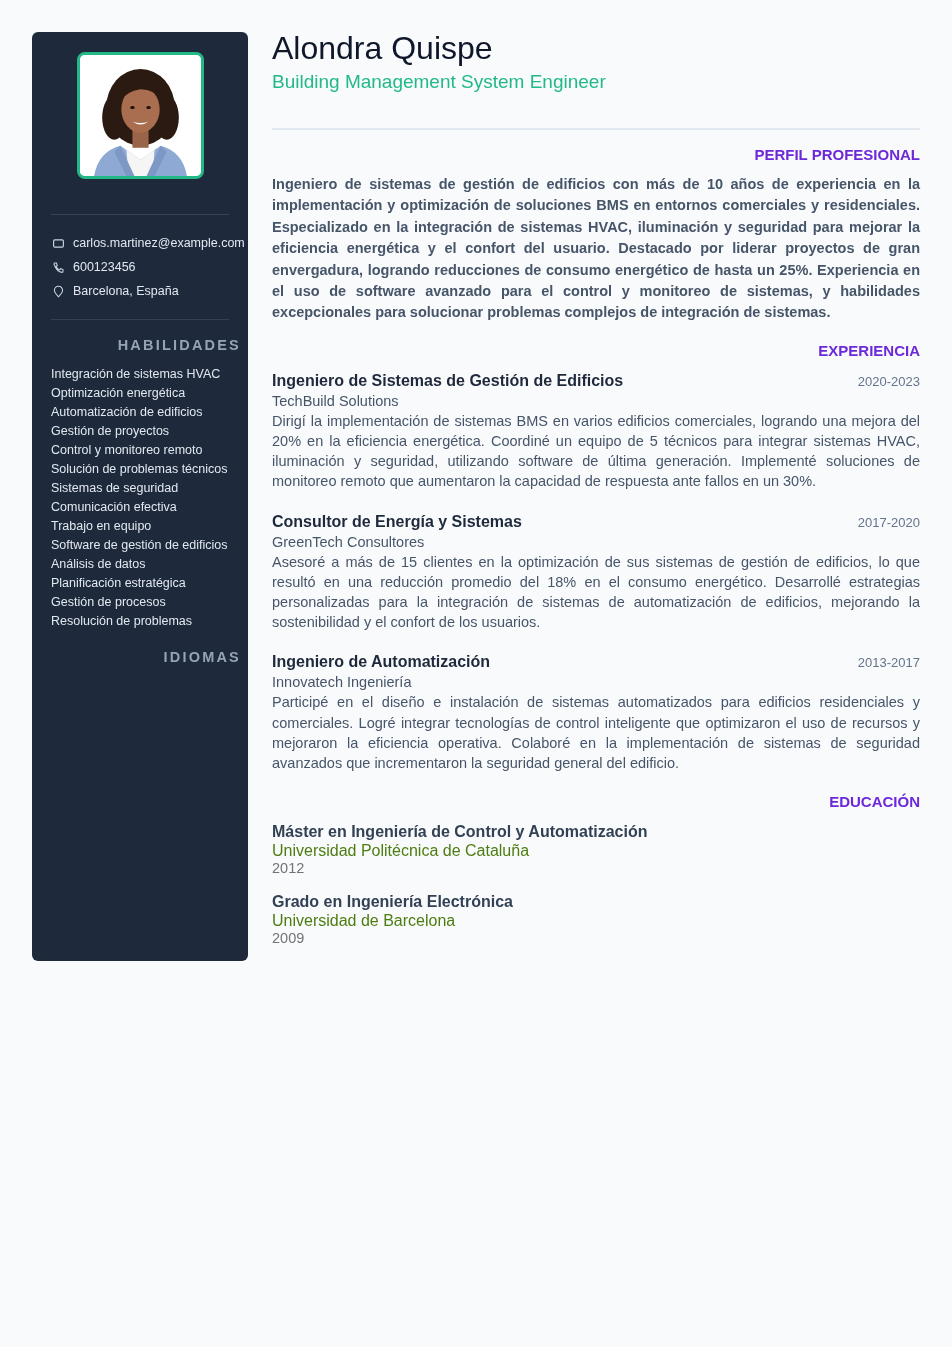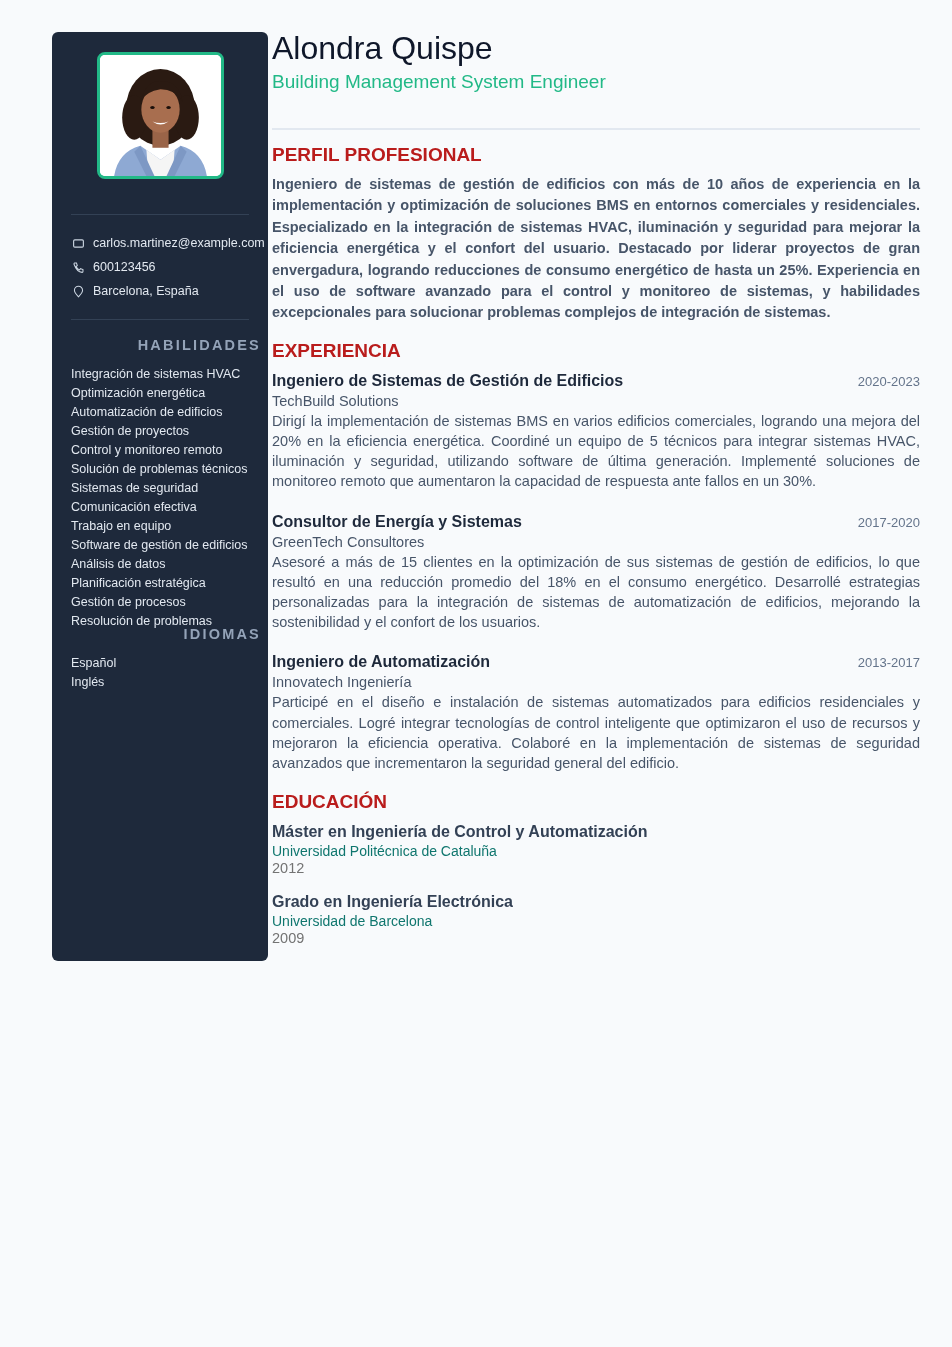--- a/index.html
+++ b/index.html
@@ -20,21 +20,20 @@
       position: absolute;
       left: 32px;
       top: 32px;
       width: 216px;
       height: 929px;
       background: #1e293b;
       border-radius: 6px;
       color: #e2e8f0;
       padding: 12px 19px;
       overflow: visible;
-      margin-left: 20px;
     }
     .photo-wrap {
       position: absolute;
       left: 45px;
       top: 20px;
       width: 127px;
       height: 127px;
       border: 3px solid #22b987;
       border-radius: 8px;
       background: #ffffff;
@@ -72,21 +71,21 @@
       align-items: center;
       justify-content: center;
     }
     .contact-row .ic svg { width: 13px; height: 13px; }
     .side-section {
       position: absolute;
       left: 19px;
       width: 190px;
     }
     .side-section.skills { top: 303px; }
-    .side-section.langs { top: 592px; }
+    .side-section.langs { top: 615px; }
     .side-heading {
       font-size: 14.5px;
       font-weight: bold;
       letter-spacing: 2.2px;
       color: #94a3b8;
       margin-bottom: 10px;
       height: 20px;
       line-height: 20px;
       text-align: right;
     }
@@ -115,24 +114,25 @@
       color: #22b987;
       line-height: 26px;
       margin-top: 1px;
     }
     .header-rule {
       height: 2px;
       background: #e2e8f0;
       margin-top: 33px;
     }
     .section-heading {
-      font-size: 19px;
-      font-weight: bold;
-      color: #b91c1c;
-      line-height: 20px;
+      font-size: 15px;
+      font-weight: bold;
+      color: #6d28d9;
+      line-height: 20px;
+      text-align: right;
     }
     .profile-heading { margin-top: 15px; }
     .summary {
       margin-top: 9px;
       font-size: 14.5px;
       line-height: 21.4px;
       color: #475569;
       text-align: justify;
       font-weight: bold;
     }
@@ -168,22 +168,22 @@
     .edu-heading { margin-top: 19px; }
     .edu { margin-top: 10px; }
     .edu + .edu { margin-top: 16px; }
     .edu-degree {
       font-size: 16px;
       font-weight: bold;
       color: #334155;
       line-height: 20px;
     }
     .edu-school {
-      font-size: 14px;
-      color: #0f766e;
+      font-size: 16px;
+      color: #4d7c0f;
       line-height: 18px;
     }
     .edu-year {
       font-size: 14.5px;
       color: #737373;
       line-height: 16px;
     }
   </style>
 </head>
 <body>
@@ -265,24 +265,20 @@
         <div class="side-item">Software de gestión de edificios</div>
         <div class="side-item">Análisis de datos</div>
         <div class="side-item">Planificación estratégica</div>
         <div class="side-item">Gestión de procesos</div>
         <div class="side-item">Resolución de problemas</div>
       </div>
     </section>
 
     <section class="side-section langs">
       <h3 class="side-heading">IDIOMAS</h3>
-      <div class="side-list">
-        <div class="side-item">Español</div>
-        <div class="side-item">Inglés</div>
-      </div>
     </section>
   </aside>
 
   <main class="main">
     <h1 class="name">Alondra Quispe</h1>
     <div class="title">Building Management System Engineer</div>
     <div class="header-rule"></div>
 
     <section>
       <h2 class="section-heading profile-heading">PERFIL PROFESIONAL</h2>

